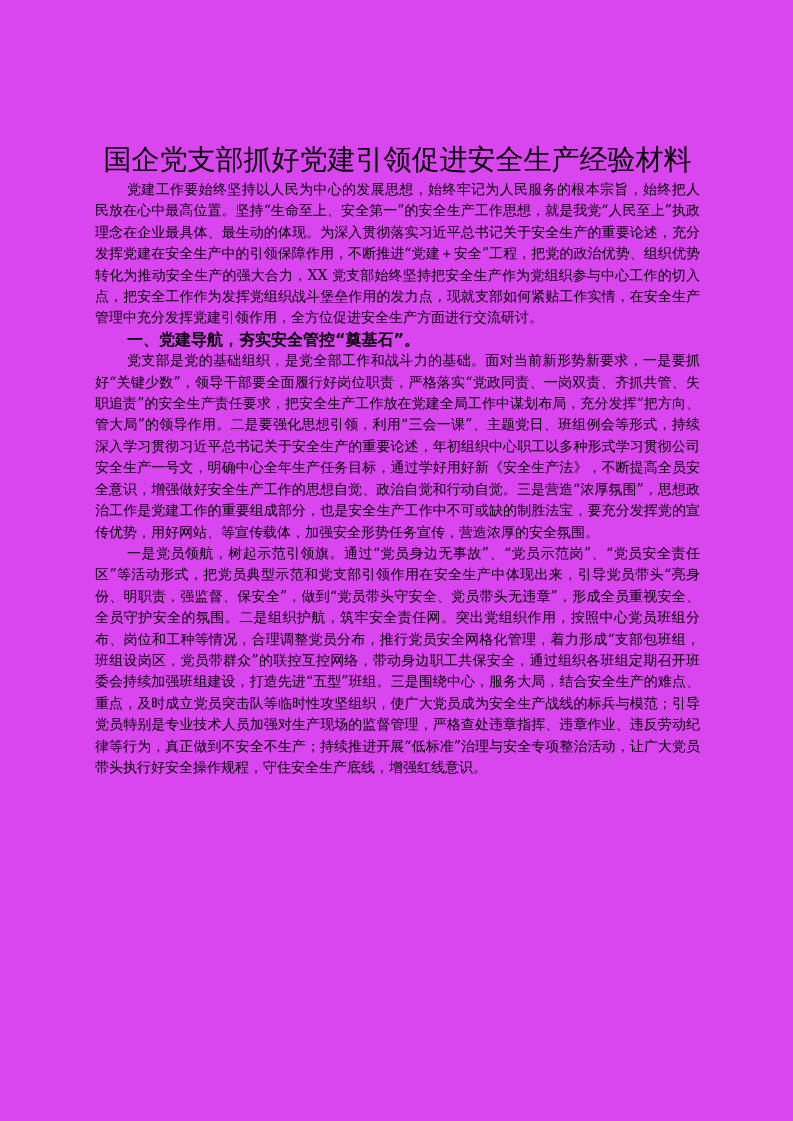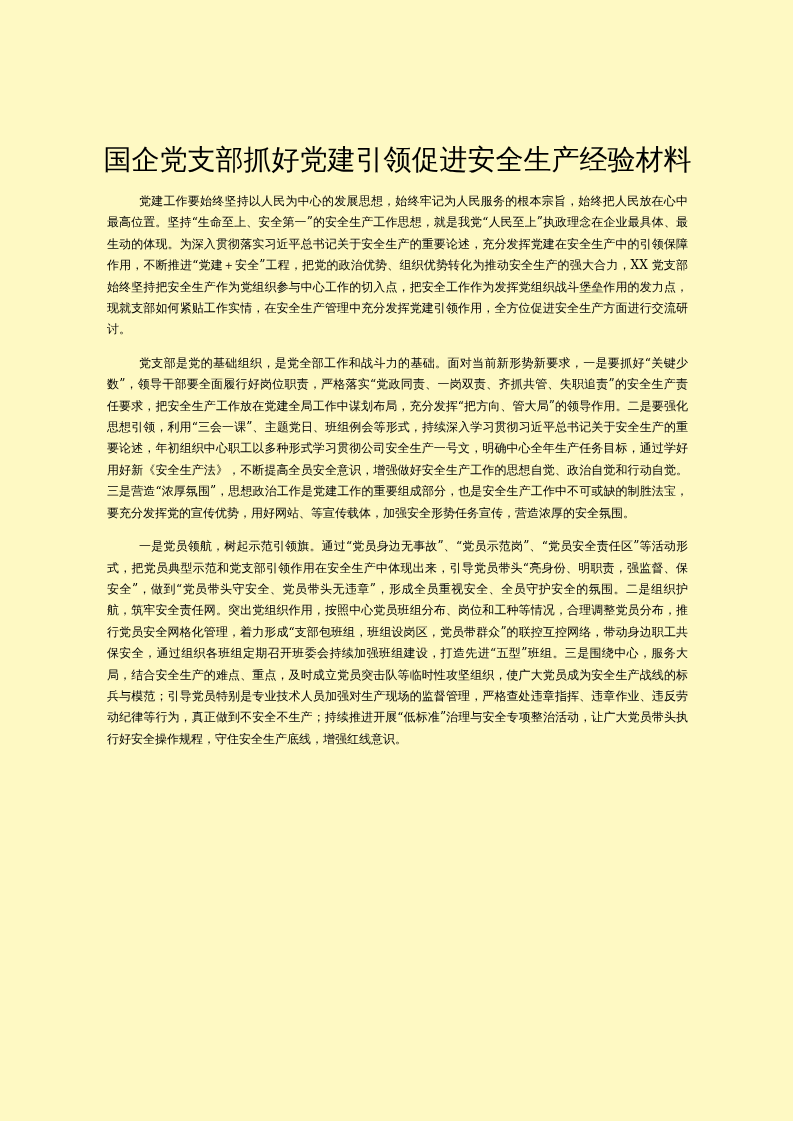--- a/index.html
+++ b/index.html
@@ -9,33 +9,33 @@
     background: #ffffff;
     color: #000000;
     font-family: "DejaVu Serif", "Liberation Serif", serif;
     overflow: hidden;
   }
   .page {
     box-sizing: border-box;
     width: 793px;
     height: 1121px;
     padding: 141px 93px 0 95px;
-    background: #fef9c3;
+    background: #d946ef;
   }
   .doc-title {
     margin: 0;
     font-size: 28px;
     font-weight: 400;
     line-height: 38px;
     text-align: center;
     font-family: "DejaVu Serif", "Liberation Serif", serif;
   }
   .para {
-    margin: 12px;
-    font-size: 12px;
+    margin: 0;
+    font-size: 14px;
     line-height: 21.4px;
     text-align: justify;
     text-justify: inter-ideograph;
     text-indent: 32px;
     word-break: break-all;
   }
   .heading {
     margin: 0;
     font-size: 16px;
     line-height: 21.4px;
@@ -50,20 +50,21 @@
 </style>
 </head>
 <body>
 
 <div class="page">
 
   <h1 class="doc-title">国企党支部抓好党建引领促进安全生产经验材料</h1>
 
   <p class="para">党建工作要始终坚持以人民为中心的发展思想，始终牢记为人民服务的根本宗旨，始终把人民放在心中最高位置。坚持“生命至上、安全第一”的安全生产工作思想，就是我党“人民至上”执政理念在企业最具体、最生动的体现。为深入贯彻落实习近平总书记关于安全生产的重要论述，充分发挥党建在安全生产中的引领保障作用，不断推进“党建＋安全”工程，把党的政治优势、组织优势转化为推动安全生产的强大合力，XX 党支部始终坚持把安全生产作为党组织参与中心工作的切入点，把安全工作作为发挥党组织战斗堡垒作用的发力点，现就支部如何紧贴工作实情，在安全生产管理中充分发挥党建引领作用，全方位促进安全生产方面进行交流研讨。</p>
 
+  <p class="heading">一、党建导航，夯实安全管控“奠基石”。</p>
 
   <p class="para"><span>党支部是党的基础组织，是党全部工作和战斗力的基础。面对当前新形势新要求，</span><span class="b">一是</span><span>要抓好“关键少数”，领导干部要全面履行好岗位职责，严格落实“党政同责、一岗双责、齐抓共管、失职追责”的安全生产责任要求，把安全生产工作放在党建全局工作中谋划布局，充分发挥“把方向、管大局”的领导作用。</span><span class="b">二是</span><span>要强化思想引领，利用“三会一课”、主题党日、班组例会等形式，持续深入学习贯彻习近平总书记关于安全生产的重要论述，年初组织中心职工以多种形式学习贯彻公司安全生产一号文，明确中心全年生产任务目标，通过学好用好新《安全生产法》，不断提高全员安全意识，增强做好安全生产工作的思想自觉、政治自觉和行动自觉。</span><span class="b">三是</span><span>营造“浓厚氛围”，思想政治工作是党建工作的重要组成部分，也是安全生产工作中不可或缺的制胜法宝，要充分发挥党的宣传优势，用好网站、等宣传载体，加强安全形势任务宣传，营造浓厚的安全氛围。</span></p>
 
 
   <p class="para"><span class="b">一是</span><span>党员领航，树起示范引领旗。通过“党员身边无事故”、“党员示范岗”、“党员安全责任区”等活动形式，把党员典型示范和党支部引领作用在安全生产中体现出来，引导党员带头“亮身份、明职责，强监督、保安全”，做到“党员带头守安全、党员带头无违章”，形成全员重视安全、全员守护安全的氛围。</span><span class="b">二是</span><span>组织护航，筑牢安全责任网。突出党组织作用，按照中心党员班组分布、岗位和工种等情况，合理调整党员分布，推行党员安全网格化管理，着力形成“支部包班组，班组设岗区，党员带群众”的联控互控网络，带动身边职工共保安全，通过组织各班组定期召开班委会持续加强班组建设，打造先进“五型”班组。</span><span class="b">三是</span><span>围绕中心，服务大局，结合安全生产的难点、重点，及时成立党员突击队等临时性攻坚组织，使广大党员成为安全生产战线的标兵与模范；引导党员特别是专业技术人员加强对生产现场的监督管理，严格查处违章指挥、违章作业、违反劳动纪律等行为，真正做到不安全不生产；持续推进开展“低标准”治理与安全专项整治活动，让广大党员带头执行好安全操作规程，守住安全生产底线，增强红线意识。</span></p>
 
 
 </div>
 
 </body></html>

